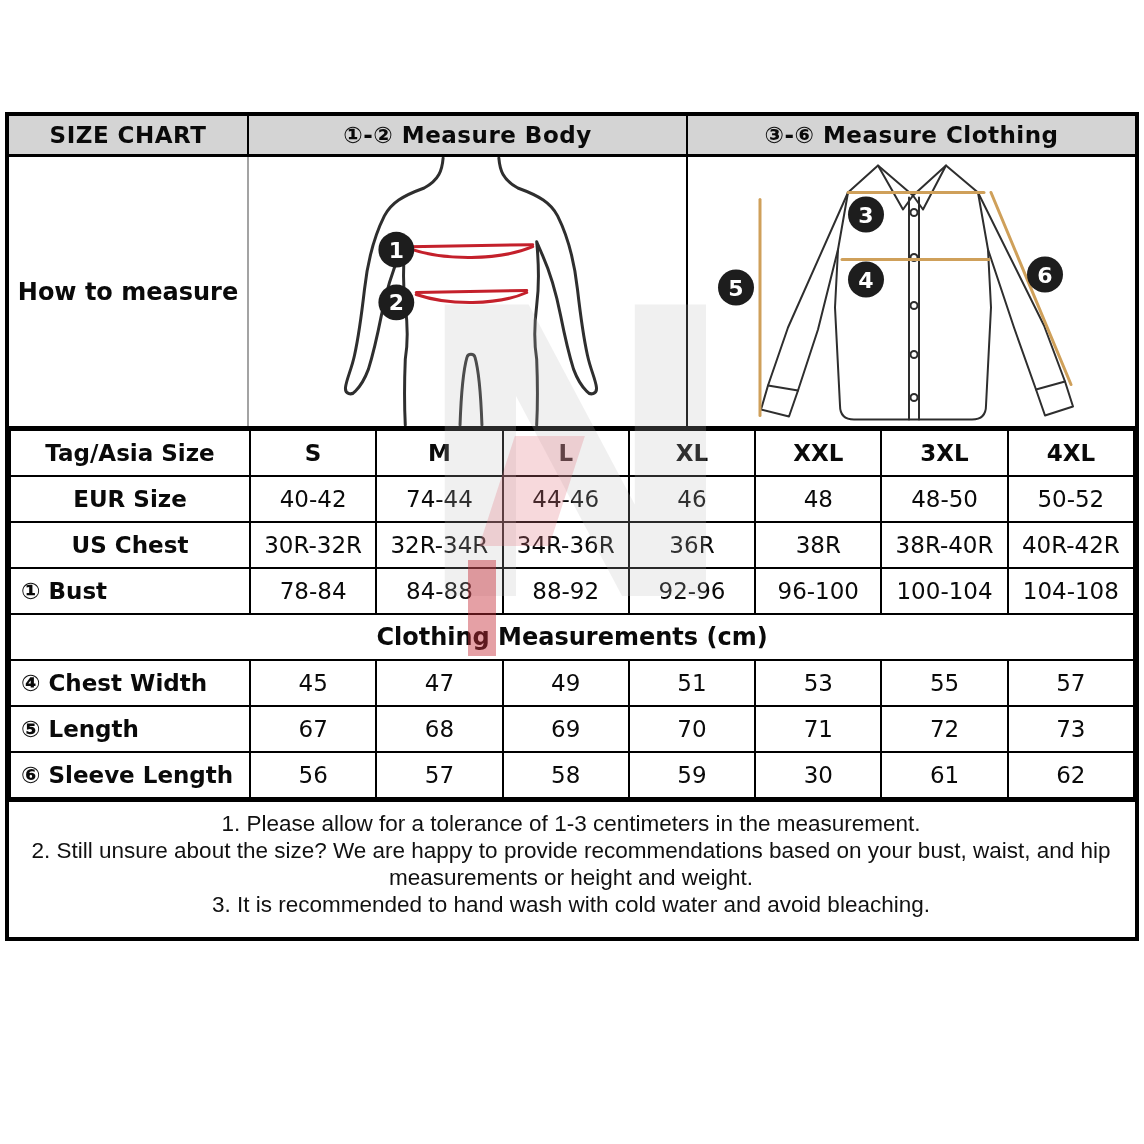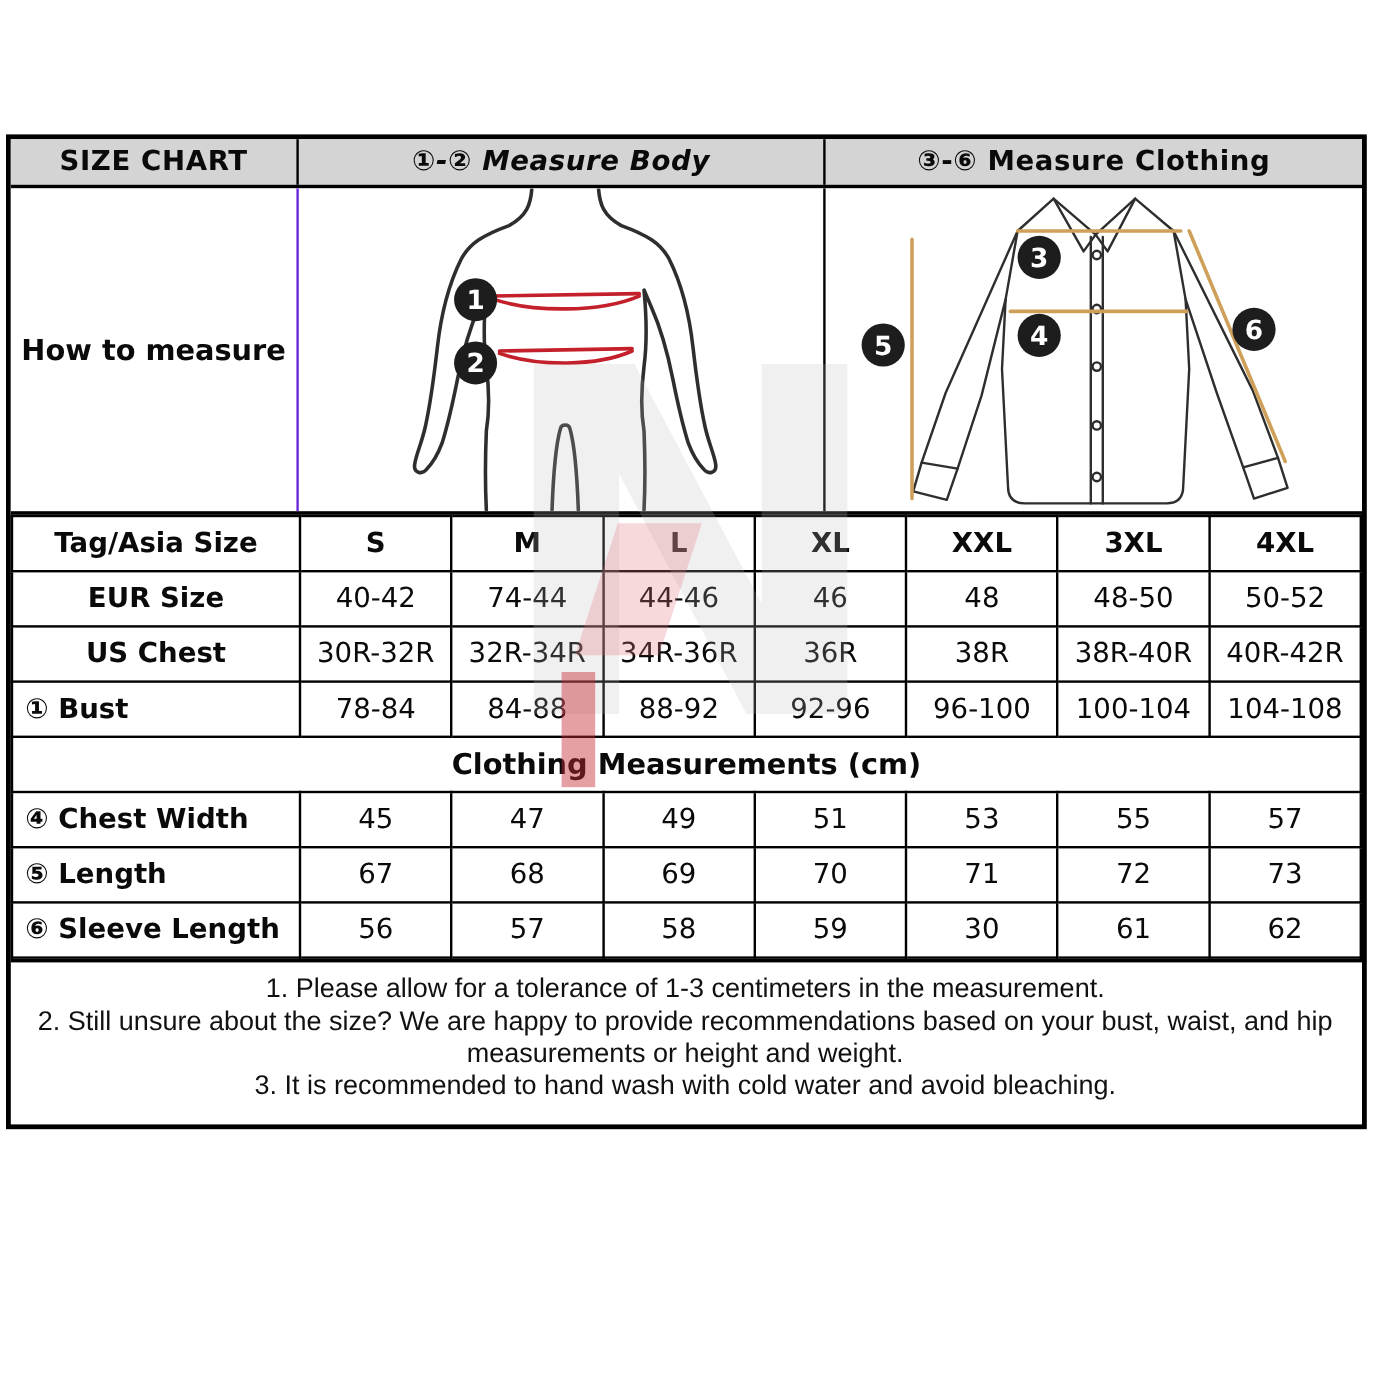--- a/index.html
+++ b/index.html
@@ -4,26 +4,26 @@
 <style>
   html,body{margin:0;padding:0;background:#ffffff;}
   .page{position:relative;width:1144px;height:1144px;background:#ffffff;overflow:hidden;
         font-family:"DejaVu Sans","Liberation Sans",sans-serif;color:#0a0a0a;}
   .sheet{position:absolute;left:5px;top:112px;width:1134px;border:4px solid #000;background:#fff;box-sizing:border-box;}
 
   
   .top-header{display:grid;grid-template-columns:240px 439px 1fr;height:38px;background:#d4d4d4;border-bottom:3px solid #000;}
   .top-header > div{display:flex;align-items:center;justify-content:center;font-weight:bold;font-size:23px;letter-spacing:.5px;}
   .th-title{font-size:25px;border-right:2px solid #000;}
-  .th-body{border-right:2px solid #000;font-style:italic;}
+  .th-body{border-right:2px solid #000;}
 
   
   .measure-row{display:grid;grid-template-columns:240px 439px 1fr;height:269px;background:#fff;border-bottom:3px solid #000;}
   .measure-row > div{position:relative;}
-  .m-label{display:flex;align-items:center;justify-content:center;font-weight:bold;font-size:24px;border-right:2px solid #6d28d9;}
+  .m-label{display:flex;align-items:center;justify-content:center;font-weight:bold;font-size:24px;border-right:2px solid #a3a3a3;}
   .m-body{border-right:2px solid #000;}
   .m-body svg,.m-cloth svg{display:block;width:100%;height:100%;}
 
   
   table.meas{border-collapse:collapse;width:100%;table-layout:fixed;font-size:23px;}
   table.meas td{border:2px solid #000;text-align:center;height:44px;padding:0 4px;background:transparent;}
   td.section{background:#d4d4d4;font-weight:bold;font-size:24px;height:43px;border-top:3px solid #000;border-bottom:3px solid #000;}
   td.rowlabel{font-weight:bold;}
   td.rowlabel.lefty{text-align:left;padding-left:10px;}
   tr.sizehead td{font-weight:bold;}

